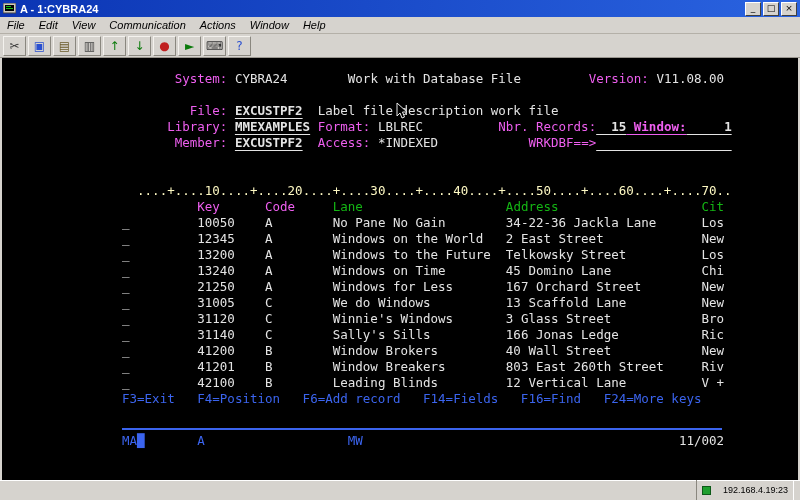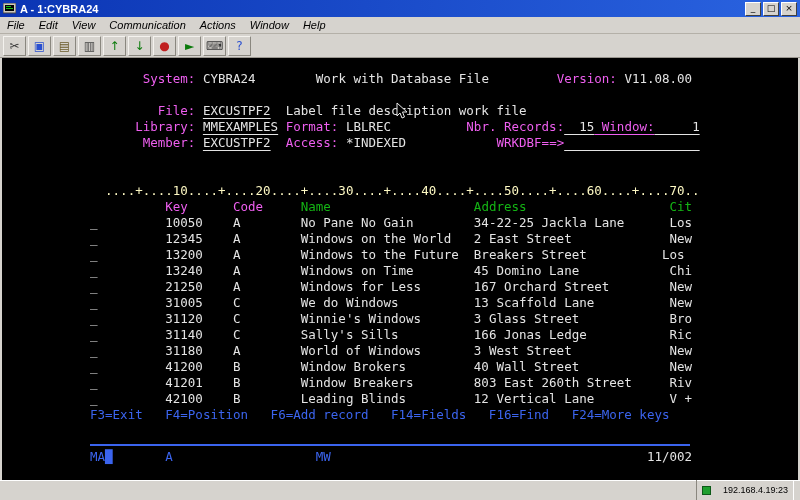--- a/index.html
+++ b/index.html
@@ -36,28 +36,28 @@
   .tbtn{
     width:23px;height:20px;display:flex;align-items:center;justify-content:center;
     background:#d6d3ce;border:1px solid;border-color:#f4f2ee #8a877f #8a877f #f4f2ee;
     font-size:12px;padding:0;cursor:default;font-family:"DejaVu Sans", sans-serif;
   }
   
   .screen{
     flex:1 1 auto;background:#000;margin:0 2px;position:relative;overflow:hidden;
     font-family:"DejaVu Sans Mono", monospace;font-size:12.5px;
   }
-  .term{padding:13px 0 0 88px;}
+  .term{padding:13px 0 0 120px;}
   .tline{white-space:pre;height:16px;line-height:16px;}
   .c-w{color:#e4e4e4}
   .c-g{color:#14b514}
   .c-p{color:#ef5ff0}
   .c-b{color:#3b64ee}
   .c-r{color:#fef9c3}
-  .ul{text-decoration:underline;text-underline-offset:3px;}
+  .ul{text-decoration:underline;text-underline-offset:3px;font-weight:bold;}
   .oia-sep{height:2px;background:#3b64ee;width:600px;margin:5px 0 3px 0;}
   .mouse-cursor{position:absolute;left:394px;top:44px;pointer-events:none;}
   
   .statusbar{
     height:20px;flex:0 0 20px;background:#d6d3ce;
     box-shadow:inset 0 1px #ffffff;
     display:flex;align-items:center;justify-content:flex-end;padding-right:6px;
   }
   .status-panel{
     height:14px;display:flex;align-items:center;gap:12px;padding:16px 5px;
@@ -132,30 +132,29 @@
   <div class="screen">
     <div class="term">
         <div class="tline"><span class="c-w">       </span><span class="c-p">System: </span><span class="c-w">CYBRA24</span><span class="c-w">        </span><span class="c-w">Work with Database File</span><span class="c-w">         </span><span class="c-p">Version: </span><span class="c-w">V11.08.00</span></div>
         <div class="tline">&nbsp;</div>
         <div class="tline"><span class="c-w">         </span><span class="c-p">File: </span><span class="c-w ul">EXCUSTPF2</span><span class="c-w">  </span><span class="c-w">Label file description work file</span></div>
         <div class="tline"><span class="c-w">      </span><span class="c-p">Library: </span><span class="c-w ul">MMEXAMPLES</span><span class="c-w"> </span><span class="c-p">Format: </span><span class="c-w">LBLREC</span><span class="c-w">          </span><span class="c-p">Nbr. Records:</span><span class="c-w ul">  15</span><span class="c-p ul"> Window:</span><span class="c-w ul">     1</span></div>
         <div class="tline"><span class="c-w">       </span><span class="c-p">Member: </span><span class="c-w ul">EXCUSTPF2</span><span class="c-w">  </span><span class="c-p">Access: </span><span class="c-w">*INDEXED</span><span class="c-w">            </span><span class="c-p">WRKDBF==&gt;</span><span class="c-w ul">                  </span></div>
         <div class="tline">&nbsp;</div>
         <div class="tline"><span class="c-w">       </span></div>
         <div class="tline"><span class="c-w">  </span><span class="c-r">....+....10....+....20....+....30....+....40....+....50....+....60....+....70..</span></div>
-        <div class="tline"><span class="c-w">          </span><span class="c-p">Key</span><span class="c-w">      </span><span class="c-p">Code</span><span class="c-w">     </span><span class="c-g">Name</span><span class="c-w">                   </span><span class="c-g">Address</span><span class="c-w">                   </span><span class="c-g">Cit</span></div>
-        <div class="tline"><span class="c-w">_</span><span class="c-w">         </span><span class="c-w">10050    </span><span class="c-w">A        </span><span class="c-w">No Pane No Gain        </span><span class="c-w">34-22-25 Jackla Lane      </span><span class="c-w">Los</span></div>
+        <div class="tline"><span class="c-w">          </span><span class="c-p">Key</span><span class="c-w">      </span><span class="c-p">Code</span><span class="c-w">     </span><span class="c-g">Lane</span><span class="c-w">                   </span><span class="c-g">Address</span><span class="c-w">                   </span><span class="c-g">Cit</span></div>
+        <div class="tline"><span class="c-w">_</span><span class="c-w">         </span><span class="c-w">10050    </span><span class="c-w">A        </span><span class="c-w">No Pane No Gain        </span><span class="c-w">34-22-36 Jackla Lane      </span><span class="c-w">Los</span></div>
         <div class="tline"><span class="c-w">_</span><span class="c-w">         </span><span class="c-w">12345    </span><span class="c-w">A        </span><span class="c-w">Windows on the World   </span><span class="c-w">2 East Street             </span><span class="c-w">New</span></div>
-        <div class="tline"><span class="c-w">_</span><span class="c-w">         </span><span class="c-w">13200    </span><span class="c-w">A        </span><span class="c-w">Windows to the Future  </span><span class="c-w">Breakers Street          </span><span class="c-w">Los</span></div>
+        <div class="tline"><span class="c-w">_</span><span class="c-w">         </span><span class="c-w">13200    </span><span class="c-w">A        </span><span class="c-w">Windows to the Future  </span><span class="c-w">Telkowsky Street          </span><span class="c-w">Los</span></div>
         <div class="tline"><span class="c-w">_</span><span class="c-w">         </span><span class="c-w">13240    </span><span class="c-w">A        </span><span class="c-w">Windows on Time        </span><span class="c-w">45 Domino Lane            </span><span class="c-w">Chi</span></div>
         <div class="tline"><span class="c-w">_</span><span class="c-w">         </span><span class="c-w">21250    </span><span class="c-w">A        </span><span class="c-w">Windows for Less       </span><span class="c-w">167 Orchard Street        </span><span class="c-w">New</span></div>
         <div class="tline"><span class="c-w">_</span><span class="c-w">         </span><span class="c-w">31005    </span><span class="c-w">C        </span><span class="c-w">We do Windows          </span><span class="c-w">13 Scaffold Lane          </span><span class="c-w">New</span></div>
         <div class="tline"><span class="c-w">_</span><span class="c-w">         </span><span class="c-w">31120    </span><span class="c-w">C        </span><span class="c-w">Winnie's Windows       </span><span class="c-w">3 Glass Street            </span><span class="c-w">Bro</span></div>
         <div class="tline"><span class="c-w">_</span><span class="c-w">         </span><span class="c-w">31140    </span><span class="c-w">C        </span><span class="c-w">Sally's Sills          </span><span class="c-w">166 Jonas Ledge           </span><span class="c-w">Ric</span></div>
-        <div class="tline"><span class="c-w">_</span><span class="c-w">         </span><span class="c-w">31180    </span><span class="c-w">A        </span><span class="c-w">World of Windows       </span><span class="c-w">3 West Street             </span><span class="c-w">New</span></div>
         <div class="tline"><span class="c-w">_</span><span class="c-w">         </span><span class="c-w">41200    </span><span class="c-w">B        </span><span class="c-w">Window Brokers         </span><span class="c-w">40 Wall Street            </span><span class="c-w">New</span></div>
         <div class="tline"><span class="c-w">_</span><span class="c-w">         </span><span class="c-w">41201    </span><span class="c-w">B        </span><span class="c-w">Window Breakers        </span><span class="c-w">803 East 260th Street     </span><span class="c-w">Riv</span></div>
         <div class="tline"><span class="c-w">_</span><span class="c-w">         </span><span class="c-w">42100    </span><span class="c-w">B        </span><span class="c-w">Leading Blinds         </span><span class="c-w">12 Vertical Lane          </span><span class="c-w">V +</span></div>
         <div class="tline"><span class="c-b">F3=Exit   F4=Position   F6=Add record   F14=Fields   F16=Find   F24=More keys</span></div>
         <div class="tline">&nbsp;</div>
         <div class="oia-sep"></div>
         <div class="tline"><span class="c-b">MA</span><span class="c-b">█</span><span class="c-w">       </span><span class="c-b">A</span><span class="c-w">                   </span><span class="c-b">MW</span><span class="c-w">                                          </span><span class="c-w">11/002</span></div>
       </div>
     <span class="mouse-cursor">
       <svg width="12" height="18" viewBox="0 0 12 18">

